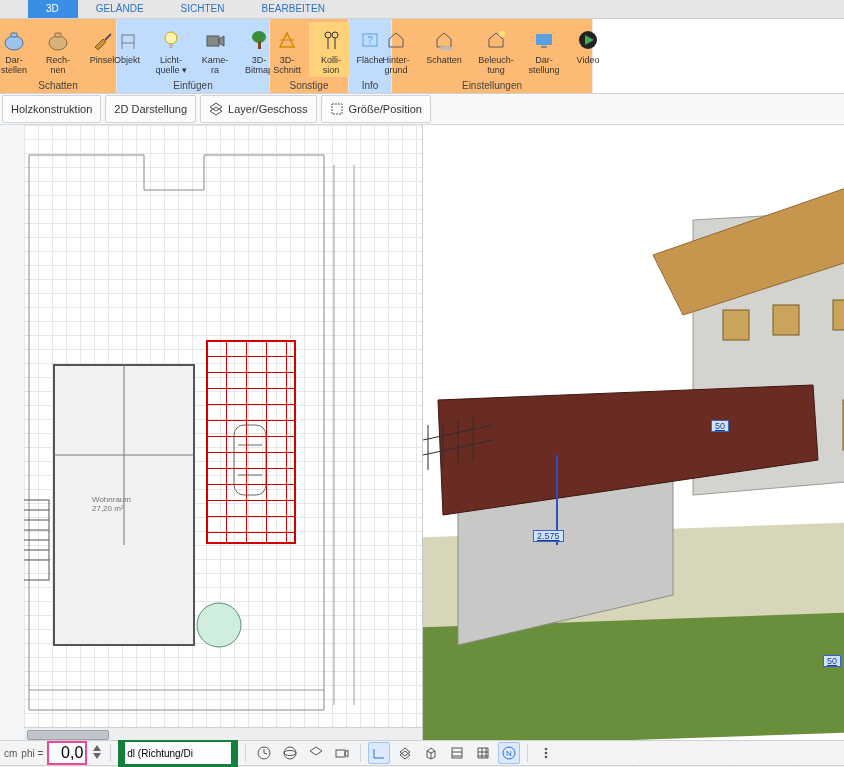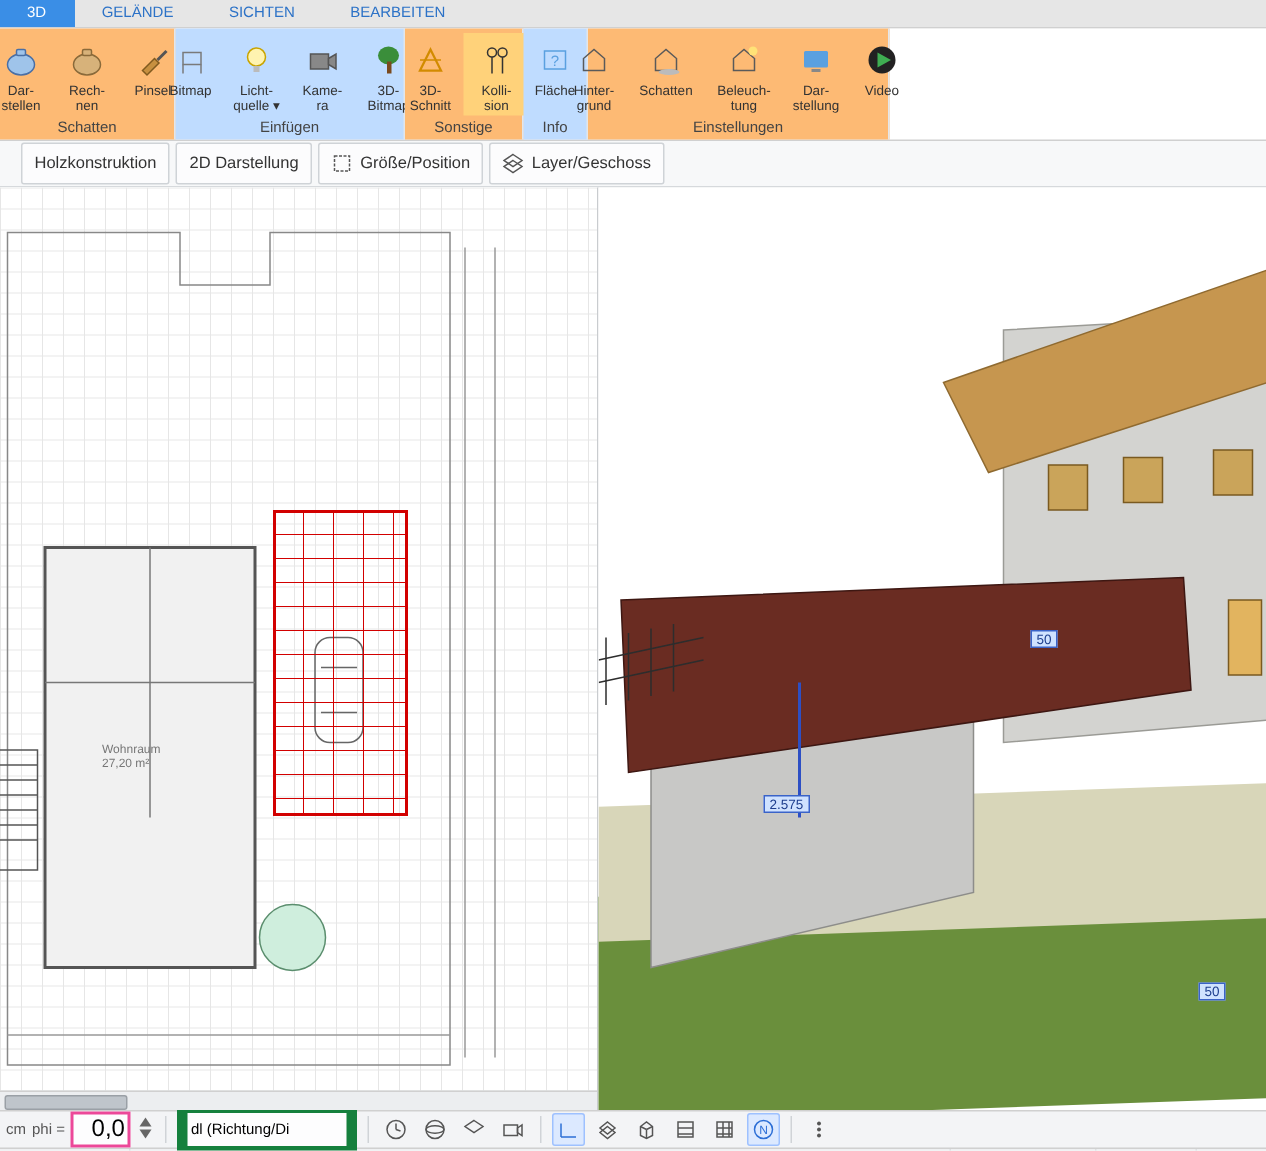--- a/index.html
+++ b/index.html
@@ -16,20 +16,21 @@
   
   .row { display: flex; align-items: center; }
   .col { display: flex; flex-direction: column; align-items: center; }
   svg { display: block; }
 
   
   #menubar {
     height: 18px;
     background: #e6e6e6;
     border-bottom: 1px solid #d0d0d0;
+    padding-left: 28px;
   }
   .menu-tab {
     height: 18px;
     line-height: 18px;
     padding: 0 18px;
     font-size: 10px;
     color: #2c72c7;
     cursor: default;
     border-right: 1px solid rgba(0,0,0,0);
   }
@@ -69,21 +70,21 @@
     height: 22px;
     white-space: pre-line;
   }
   .ribbon-btn.active { background: #ffd27a; }
 
   
   #ctxbar {
     height: 30px;
     background: #f7f8f9;
     border-bottom: 1px solid #d6d9dc;
-    padding: 0 12px;
+    padding: 0 0px;
     gap: 0;
   }
   .ctx-btn {
     height: 26px;
     margin: 2px 2px;
     padding: 0 8px;
     border: 1px solid #cfd3d7;
     border-radius: 2px;
     background: #fcfcfd;
     display: flex;
@@ -97,20 +98,21 @@
   #mainsplit {
     height: 615px;
     display: flex;
   }
   #panel-2d {
     width: 398px;
     border-right: 1px solid #c9cccf;
     background: #fff;
     position: relative;
     overflow: hidden;
+    margin-left: 24px;
   }
   #panel-3d {
     flex: 1;
     background: #fff;
     position: relative;
     overflow: hidden;
   }
 
   
   .grid-bg {
@@ -149,21 +151,21 @@
     font-size: 8px; color: #777; white-space: pre;
   }
 
   
   .sky { position: absolute; inset: 0; background: #ffffff; }
   .ground { position: absolute; left: 0; right: 0; bottom: 120px; height: 90px; background: #d8d6b9; transform: skewY(-2deg); }
   .grass { position: absolute; left: -20px; right: -20px; bottom: 0; height: 150px; background: #6a8f3c; transform: skewY(-2deg); }
 
   .dim-tag {
     position: absolute; background: #cfe2ff; border: 1px solid #3a63c8;
-    font-size: 9px; padding: 0 3px; color: #1d3e8e;
+    font-size: 9px; padding: 0 3px; color: #1d3e8e; text-decoration: underline;
   }
   .dim-line {
     position: absolute; background: #2d4fc4;
   }
 
   
   #coordbar {
     height: 24px;
     background: #f3f4f6;
     border-top: 1px solid #d0d0d0;
@@ -251,21 +253,21 @@
   <div class="ribbon-group col highlight" style="width:152px">
     <div class="group-body row">
       <div class="ribbon-btn col">
         <div class="icon-wrap">
           <svg width="22" height="22">
               <rect x="6" y="6" width="12" height="8" fill="none" stroke="#7a7a7a"></rect>
               <line x1="6" y1="14" x2="6" y2="20" stroke="#7a7a7a"></line>
               <line x1="18" y1="14" x2="18" y2="20" stroke="#7a7a7a"></line>
             </svg>
         </div>
-        <div class="lbl">Bitmap</div>
+        <div class="lbl">Objekt</div>
       </div>
       <div class="ribbon-btn col">
         <div class="icon-wrap">
           <svg width="22" height="22">
               <circle cx="11" cy="9" r="6" fill="#fff3b0" stroke="#c9a400"></circle>
               <rect x="9" y="15" width="4" height="4" fill="#bbb"></rect>
             </svg>
         </div>
         <div class="lbl">Licht-
 quelle ▾</div>
@@ -391,37 +393,37 @@
   </div>
 
 </div>
 
 <div id="ctxbar" class="row">
   <div class="ctx-btn">
     <span>Holzkonstruktion</span>
   </div>
   <div class="ctx-btn">
     <span>2D Darstellung</span>
-  </div>
-  <div class="ctx-btn">
-    <span>
-      <svg width="14" height="14">
-          <rect x="2" y="2" width="10" height="10" fill="none" stroke="#555" stroke-dasharray="2 1"></rect>
-        </svg>
-    </span>
-    <span>Größe/Position</span>
   </div>
   <div class="ctx-btn">
     <span>
       <svg width="14" height="14">
           <polygon points="7,1 13,5 7,9 1,5" fill="none" stroke="#555"></polygon>
           <polygon points="7,5 13,9 7,13 1,9" fill="none" stroke="#555"></polygon>
         </svg>
     </span>
     <span>Layer/Geschoss</span>
+  </div>
+  <div class="ctx-btn">
+    <span>
+      <svg width="14" height="14">
+          <rect x="2" y="2" width="10" height="10" fill="none" stroke="#555" stroke-dasharray="2 1"></rect>
+        </svg>
+    </span>
+    <span>Größe/Position</span>
   </div>
 </div>
 
 <div id="mainsplit">
 
   <div id="panel-2d">
     <div class="grid-bg"></div>
 
     <svg class="plan-overlay" width="398" height="615">
 

